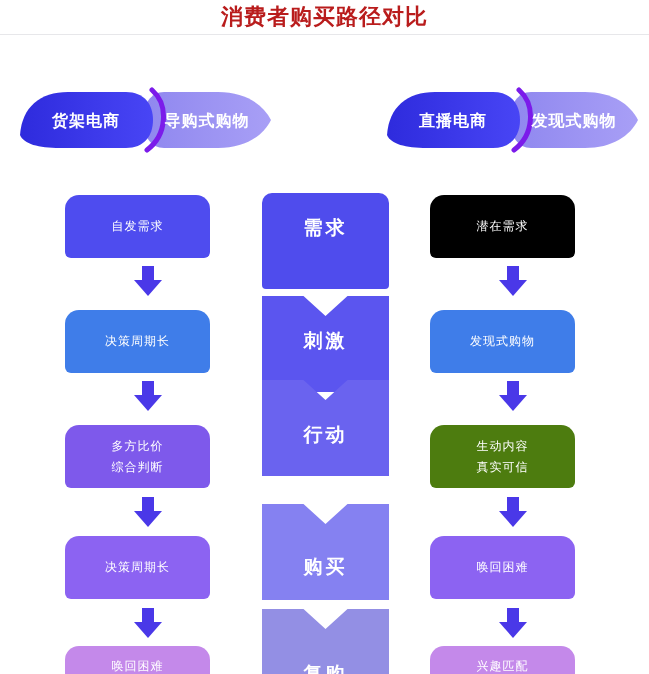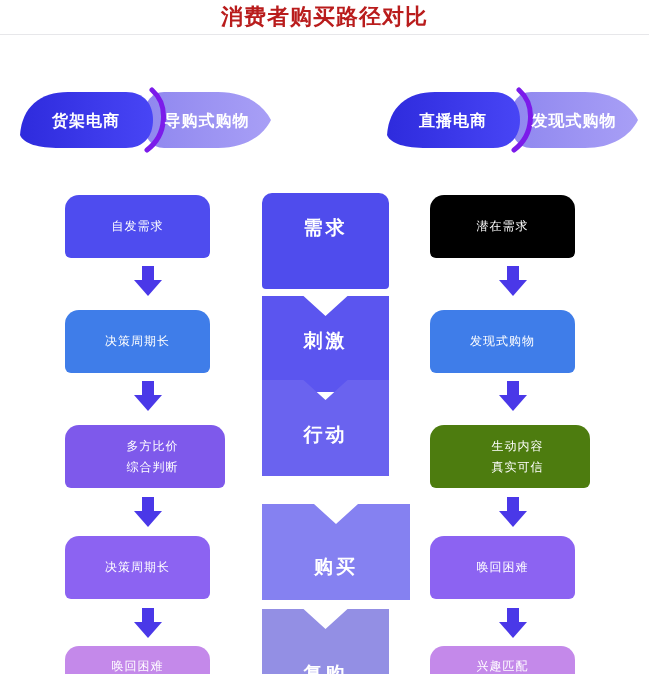--- a/index.html
+++ b/index.html
@@ -29,21 +29,21 @@
   .box{
     position:absolute;width:145px;height:63px;border-radius:14px 14px 6px 6px;
     display:flex;align-items:center;justify-content:center;
     color:#ffffff;font-size:12px;text-align:center;line-height:21px;
     white-space:pre-line;letter-spacing:1px;
   }
   .col-left .box{left:65px;}
   .col-right .box{left:430px;}
   .box.r1{top:195px;}
   .box.r2{top:310px;}
-  .box.r3{top:425px;padding-left:15px;}
+  .box.r3{top:425px;}
   .box.r4{top:536px;text-align:right;}
   .box.r5{top:646px;height:63px;align-items:flex-start;padding-top:10px;box-sizing:border-box;}
 
   
   .flow-arrow{position:absolute;width:28px;height:30px;}
   .col-left .flow-arrow{left:134px;}
   .col-right .flow-arrow{left:499px;}
   .flow-arrow.a1{top:266px;}
   .flow-arrow.a2{top:381px;}
   .flow-arrow.a3{top:497px;}
@@ -147,21 +147,21 @@
   <div class="mid">
     <div class="stage-block s1" style="background: rgb(79, 76, 237);">
       <span class="stage-label">需求</span>
     </div>
     <div class="stage-block s2 notched" style="background: rgb(91, 85, 239);">
       <span class="stage-label">刺激</span>
     </div>
     <div class="stage-block s3 notched" style="background: rgb(106, 99, 239);">
       <span class="stage-label">行动</span>
     </div>
-    <div class="stage-block s4 notched" style="background: rgb(133, 129, 241); padding-left: 21px;">
+    <div class="stage-block s4 notched" style="background: rgb(133, 129, 241);">
       <span class="stage-label">购买</span>
     </div>
     <div class="stage-block s5 notched" style="background: rgb(147, 143, 228);">
       <span class="stage-label">复购</span>
     </div>
   </div>
 
   <div class="col-right">
     <div class="box r1" style="background: #000000;">
       <span class="step-label">潜在需求</span>

